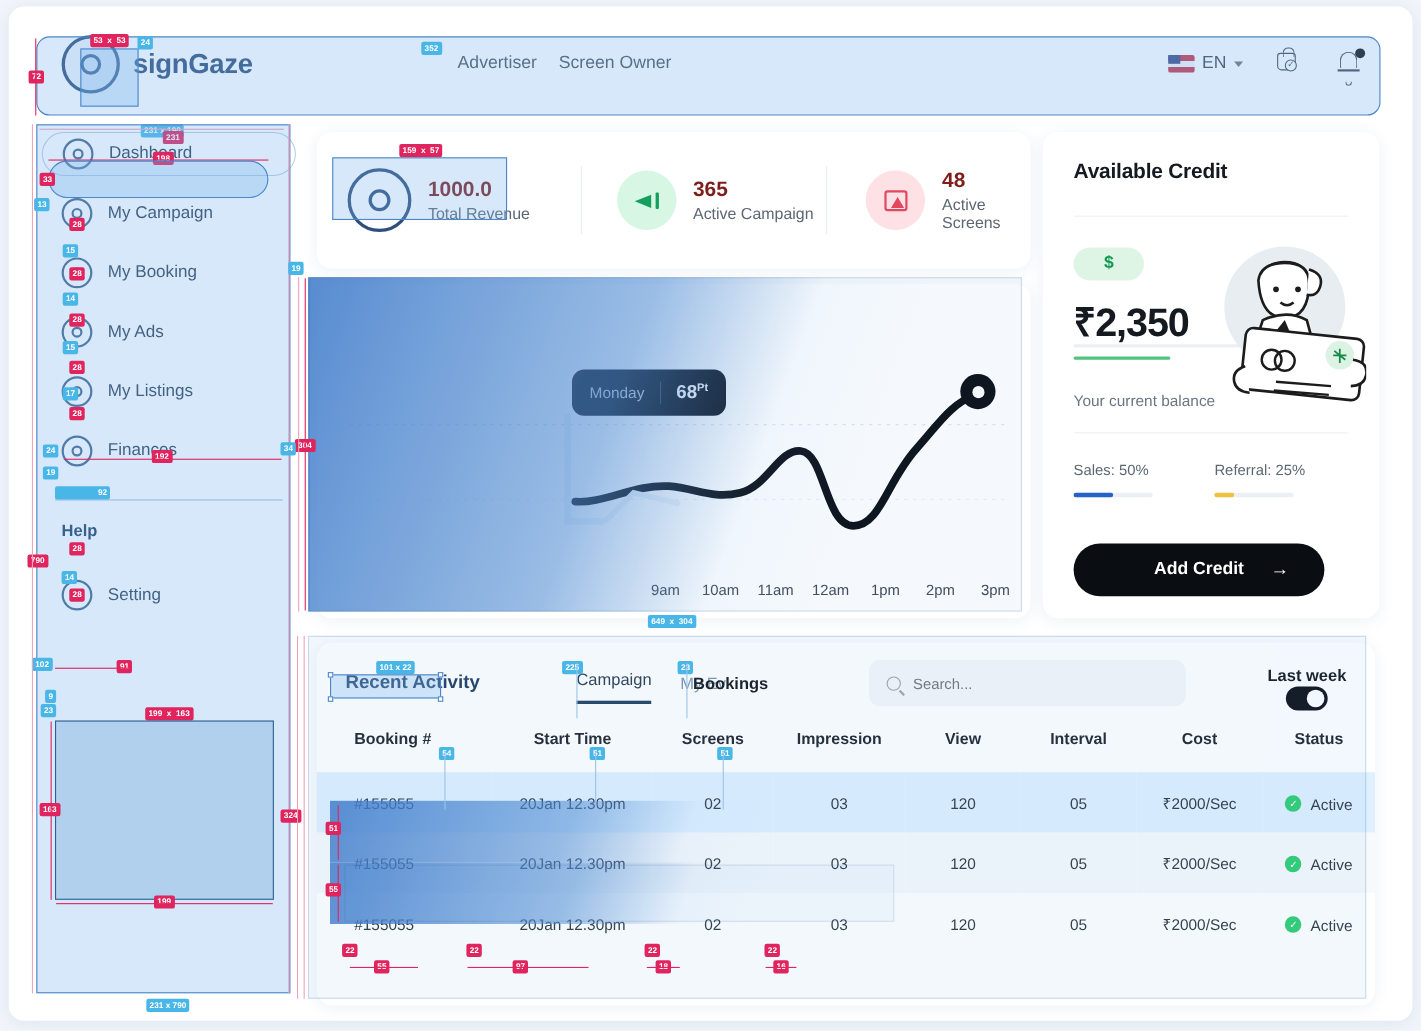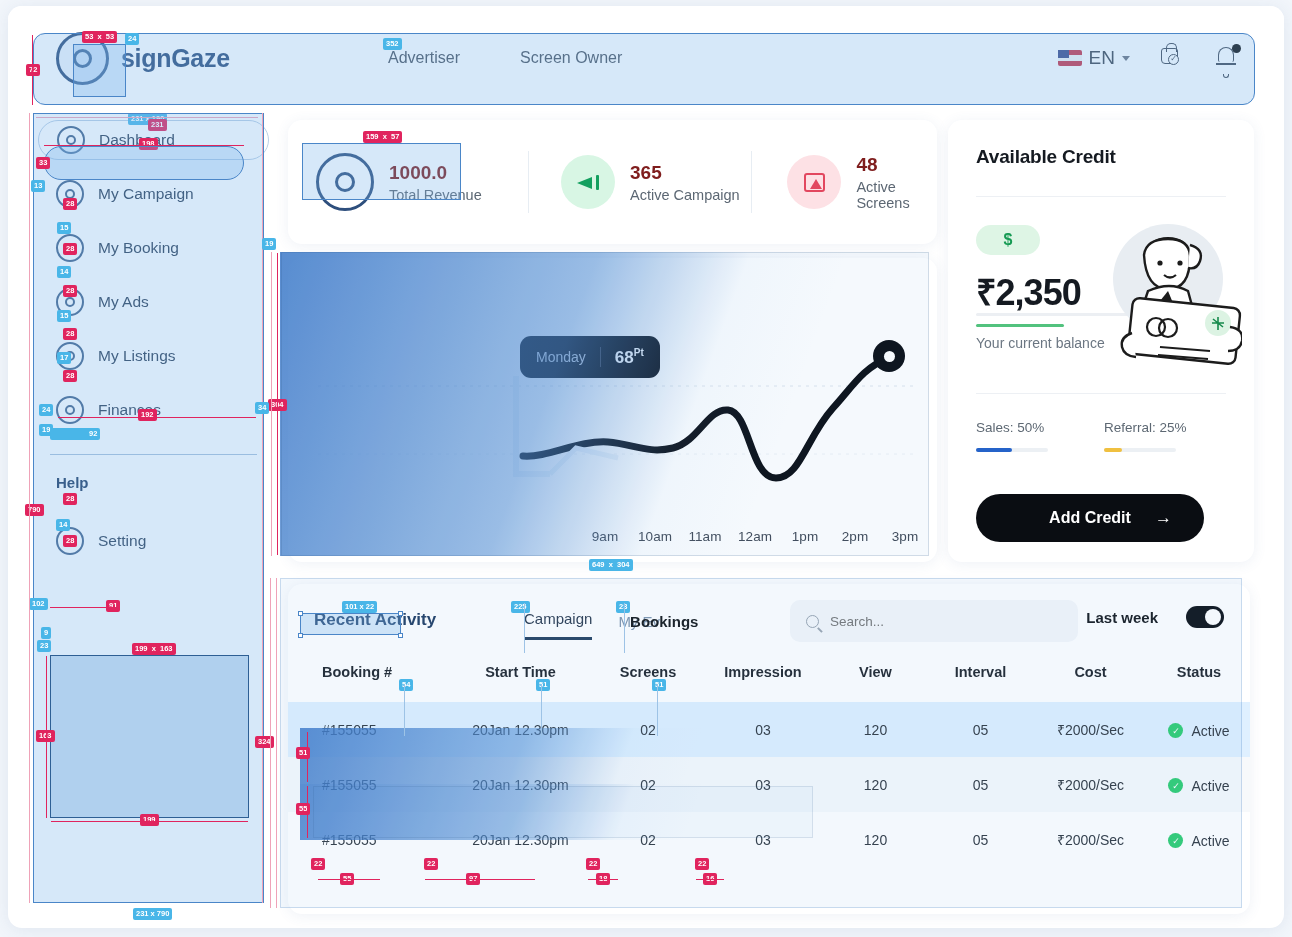--- a/index.html
+++ b/index.html
@@ -29,25 +29,25 @@
   }
   .brand { display: flex; align-items: center; margin-left: 48px; width: 240px; }
   .brand-logo {
     width: 53px; height: 53px; border-radius: 50%;
     border: 3px solid #2e4f7d; display: flex; align-items: center; justify-content: center;
     background: #eef4fb;
   }
   .brand-logo i { display:block; width: 19px; height: 19px; border-radius:50%; border: 3px solid #2e4f7d; }
   .brand-name { font-size: 25px; font-weight: bold; color: #2e4f7d; margin-left: 12px; letter-spacing: -.3px; }
 
-  .hnav { display: flex; align-items: center; gap: 60px; margin-left: 92px; }
+  .hnav { display: flex; align-items: center; gap: 20px; margin-left: 120px; }
   .hnav a { font-size: 16px; color: #4a5461; text-decoration: none; }
 
   .hright { display: flex; align-items: center; gap: 26px; margin-left: auto; margin-right: 42px; }
-  .lang { display:flex; align-items:center; gap:7px; font-size:19px; color:#3d4652; cursor:pointer; }
+  .lang { display:flex; align-items:center; gap:7px; font-size:16px; color:#3d4652; cursor:pointer; }
   .flag { width: 24px; height: 16px; background: linear-gradient(#c8344a 0 33%, #f4f4f4 33% 66%, #c8344a 66%); position: relative; border-radius:2px; }
   .flag::before { content:""; position:absolute; left:0; top:0; width:11px; height:8px; background:#3c4b8a; }
   .chev { width:0;height:0;border-left:4px solid transparent;border-right:4px solid transparent;border-top:5px solid #6b7280; }
 
   .icbtn { width: 30px; height: 30px; position: relative; cursor: pointer; }
   .bag { position:absolute; left:5px; top:5px; width:17px;height:16px;border:1.8px solid #3f4856;border-radius:3px 3px 4px 4px; }
   .bag::before{content:"";position:absolute;left:3.5px;top:-6px;width:9px;height:8px;border:1.8px solid #3f4856;border-bottom:none;border-radius:5px 5px 0 0;}
   .bagchk{position:absolute;right:-2px;bottom:-2px;width:11px;height:11px;border-radius:50%;border:1.6px solid #3f4856;background:#fff;
           font-size:8px;line-height:8px;text-align:center;color:#3f4856;}
   .bell{position:absolute;left:6px;top:4px;width:16px;height:15px;border:1.8px solid #3f4856;border-radius:8px 8px 2px 2px;border-bottom:none;}
@@ -119,21 +119,21 @@
   
   .credit { position:absolute; right:30px; top:114px; width:306px; height:442px; background:#fff; border-radius:14px;
             box-shadow:0 2px 14px rgba(70,100,150,.09); padding:26px 28px; }
   .cr-title { font-size:19px; font-weight:bold; color:#151a21; letter-spacing:-.2px; }
   .cr-hr { height:1px; background:#edf0f4; margin:28px 0 0 0; }
   .cr-body { position:relative; margin-top:28px; height:160px; }
   .dollar { width:64px;height:30px;border-radius:15px;background:#def5e5;display:flex;align-items:center;justify-content:center;color:#169a53;font-size:16px;font-weight:bold; }
   .amount { font-size:36px; font-weight:bold; color:#151a21; margin-top:12px; letter-spacing:-1px; }
   .ambar { width:88px;height:3px;background:#52c27e;border-radius:2px;margin-top:8px; }
   .ambar-bg { width:160px;height:3px;background:#eceff3;border-radius:2px;margin-top:-3px; }
-  .cr-sub { font-size:14px; color:#6b7682; margin-top:8px; }
+  .cr-sub { font-size:14px; color:#6b7682; margin-top:29px; }
   .illus { position:absolute; right:-16px; top:-14px; width:160px; height:170px; }
   .cr-hr2 { height:1px; background:#edf0f4; margin:8px 0 0 0; }
   .bars { display:flex; gap:56px; margin-top:26px; }
   .bl { font-size:13.5px; color:#5d6873; }
   .bt { width:72px;height:4px;border-radius:2px;margin-top:13px;position:relative;background:#ecf0f4; }
   .bt i { position:absolute; left:0; top:0; height:100%; border-radius:2px; display:block; }
   .addbtn { position:absolute; left:28px; bottom:20px; width:228px; height:48px; background:#0a0d12; border-radius:24px;
             display:flex; align-items:center; justify-content:center; color:#fff; font-size:16px; font-weight:bold; cursor:pointer; }
   .addbtn .arw { position:absolute; right:32px; font-size:17px; }
 
@@ -145,21 +145,21 @@
   .tabs { position:absolute; left:236px; top:26px; display:flex; gap:26px; align-items:flex-end; }
   .tab { font-size:15px; color:#5a6472; padding-bottom:10px; cursor:pointer; }
   .tab.active { color:#2b3b50; border-bottom:3px solid #23405f; }
   .tab.ghost { color:#7e94ad; }
   .tab.bold { color:#121619; font-weight:bold; margin-left:-56px; }
   .search { position:absolute; left:502px; top:16px; width:288px; height:42px; background:#f4f6f9; border-radius:10px;
             display:flex; align-items:center; gap:11px; padding:0 16px; }
   .s-ic { width:13px;height:13px;border:1.8px solid #9aa4b0;border-radius:50%;position:relative;flex:0 0 auto; }
   .s-ic::after{content:"";position:absolute;right:-5px;bottom:-4px;width:6px;height:1.8px;background:#9aa4b0;transform:rotate(45deg);}
   .search input { border:none;background:transparent;outline:none;font-size:13.5px;color:#8d96a2;font-family:inherit;width:100%; }
-  .lastweek { position:absolute; right:26px; top:22px; display:flex; align-items:center; gap:28px; }
+  .lastweek { position:absolute; right:26px; top:22px; display:flex; align-items:center; gap:1px;flex-direction:column; }
   .lw-lab { font-size:15px; font-weight:bold; color:#13171c; }
   .toggle { width:38px;height:22px;border-radius:11px;background:#0b0f16;position:relative;cursor:pointer; }
   .toggle i{position:absolute;right:3px;top:3px;width:16px;height:16px;border-radius:50%;background:#fff;display:block;}
 
   table { width:100%; border-collapse:collapse; table-layout:fixed; }
   thead th { font-size:14.5px; font-weight:bold; color:#1d232b; padding:8px 0 22px; text-align:center; }
   thead th:first-child { text-align:left; padding-left:34px; }
   tbody td { font-size:14px; color:#2d3views; text-align:center; height:55px; color:#2f3740; }
   tbody td:first-child { text-align:left; padding-left:34px; }
   tbody tr.r1 { background:#dff0ff; }
@@ -497,21 +497,21 @@
   <div class="tagB" style="left:57px;top:266px;">14</div>
   <div class="tagR" style="left:63px;top:285px;">28</div>
   <div class="tagB" style="left:57px;top:310px;">15</div>
   <div class="tagR" style="left:63px;top:328px;">28</div>
   <div class="tagB" style="left:57px;top:352px;">17</div>
   <div class="tagR" style="left:63px;top:370px;">28</div>
   <div class="tagB" style="left:39px;top:404px;">24</div>
   <div class="tagR" style="left:138px;top:409px;">192</div>
   <div class="hdim" style="left:58px;top:417px;width:198px;"></div>
   <div class="tagB" style="left:39px;top:424px;">19</div>
-  <div class="tagB" style="left:50px;top:428px;padding-left:39px;">92</div>
+  <div class="tagB" style="left:50px;top:442px;padding-left:39px;">92</div>
   <div class="tagR" style="left:63px;top:493px;">28</div>
   <div class="tagB" style="left:56px;top:519px;">14</div>
   <div class="tagR" style="left:25px;top:504px;">790</div>
   <div class="tagR" style="left:63px;top:535px;">28</div>
   <div class="tagB" style="left:29px;top:598px;">102</div>
   <div class="tagR" style="left:90px;top:600px;margin-left:16px;">91</div>
   <div class="hdim" style="left:50px;top:607px;width:68px;"></div>
   <div class="tagB" style="left:41px;top:627px;">9</div>
   <div class="tagB" style="left:37px;top:640px;">23</div>
   <div class="tagR" style="left:132px;top:643px;">199 &nbsp;x&nbsp; 163</div>

